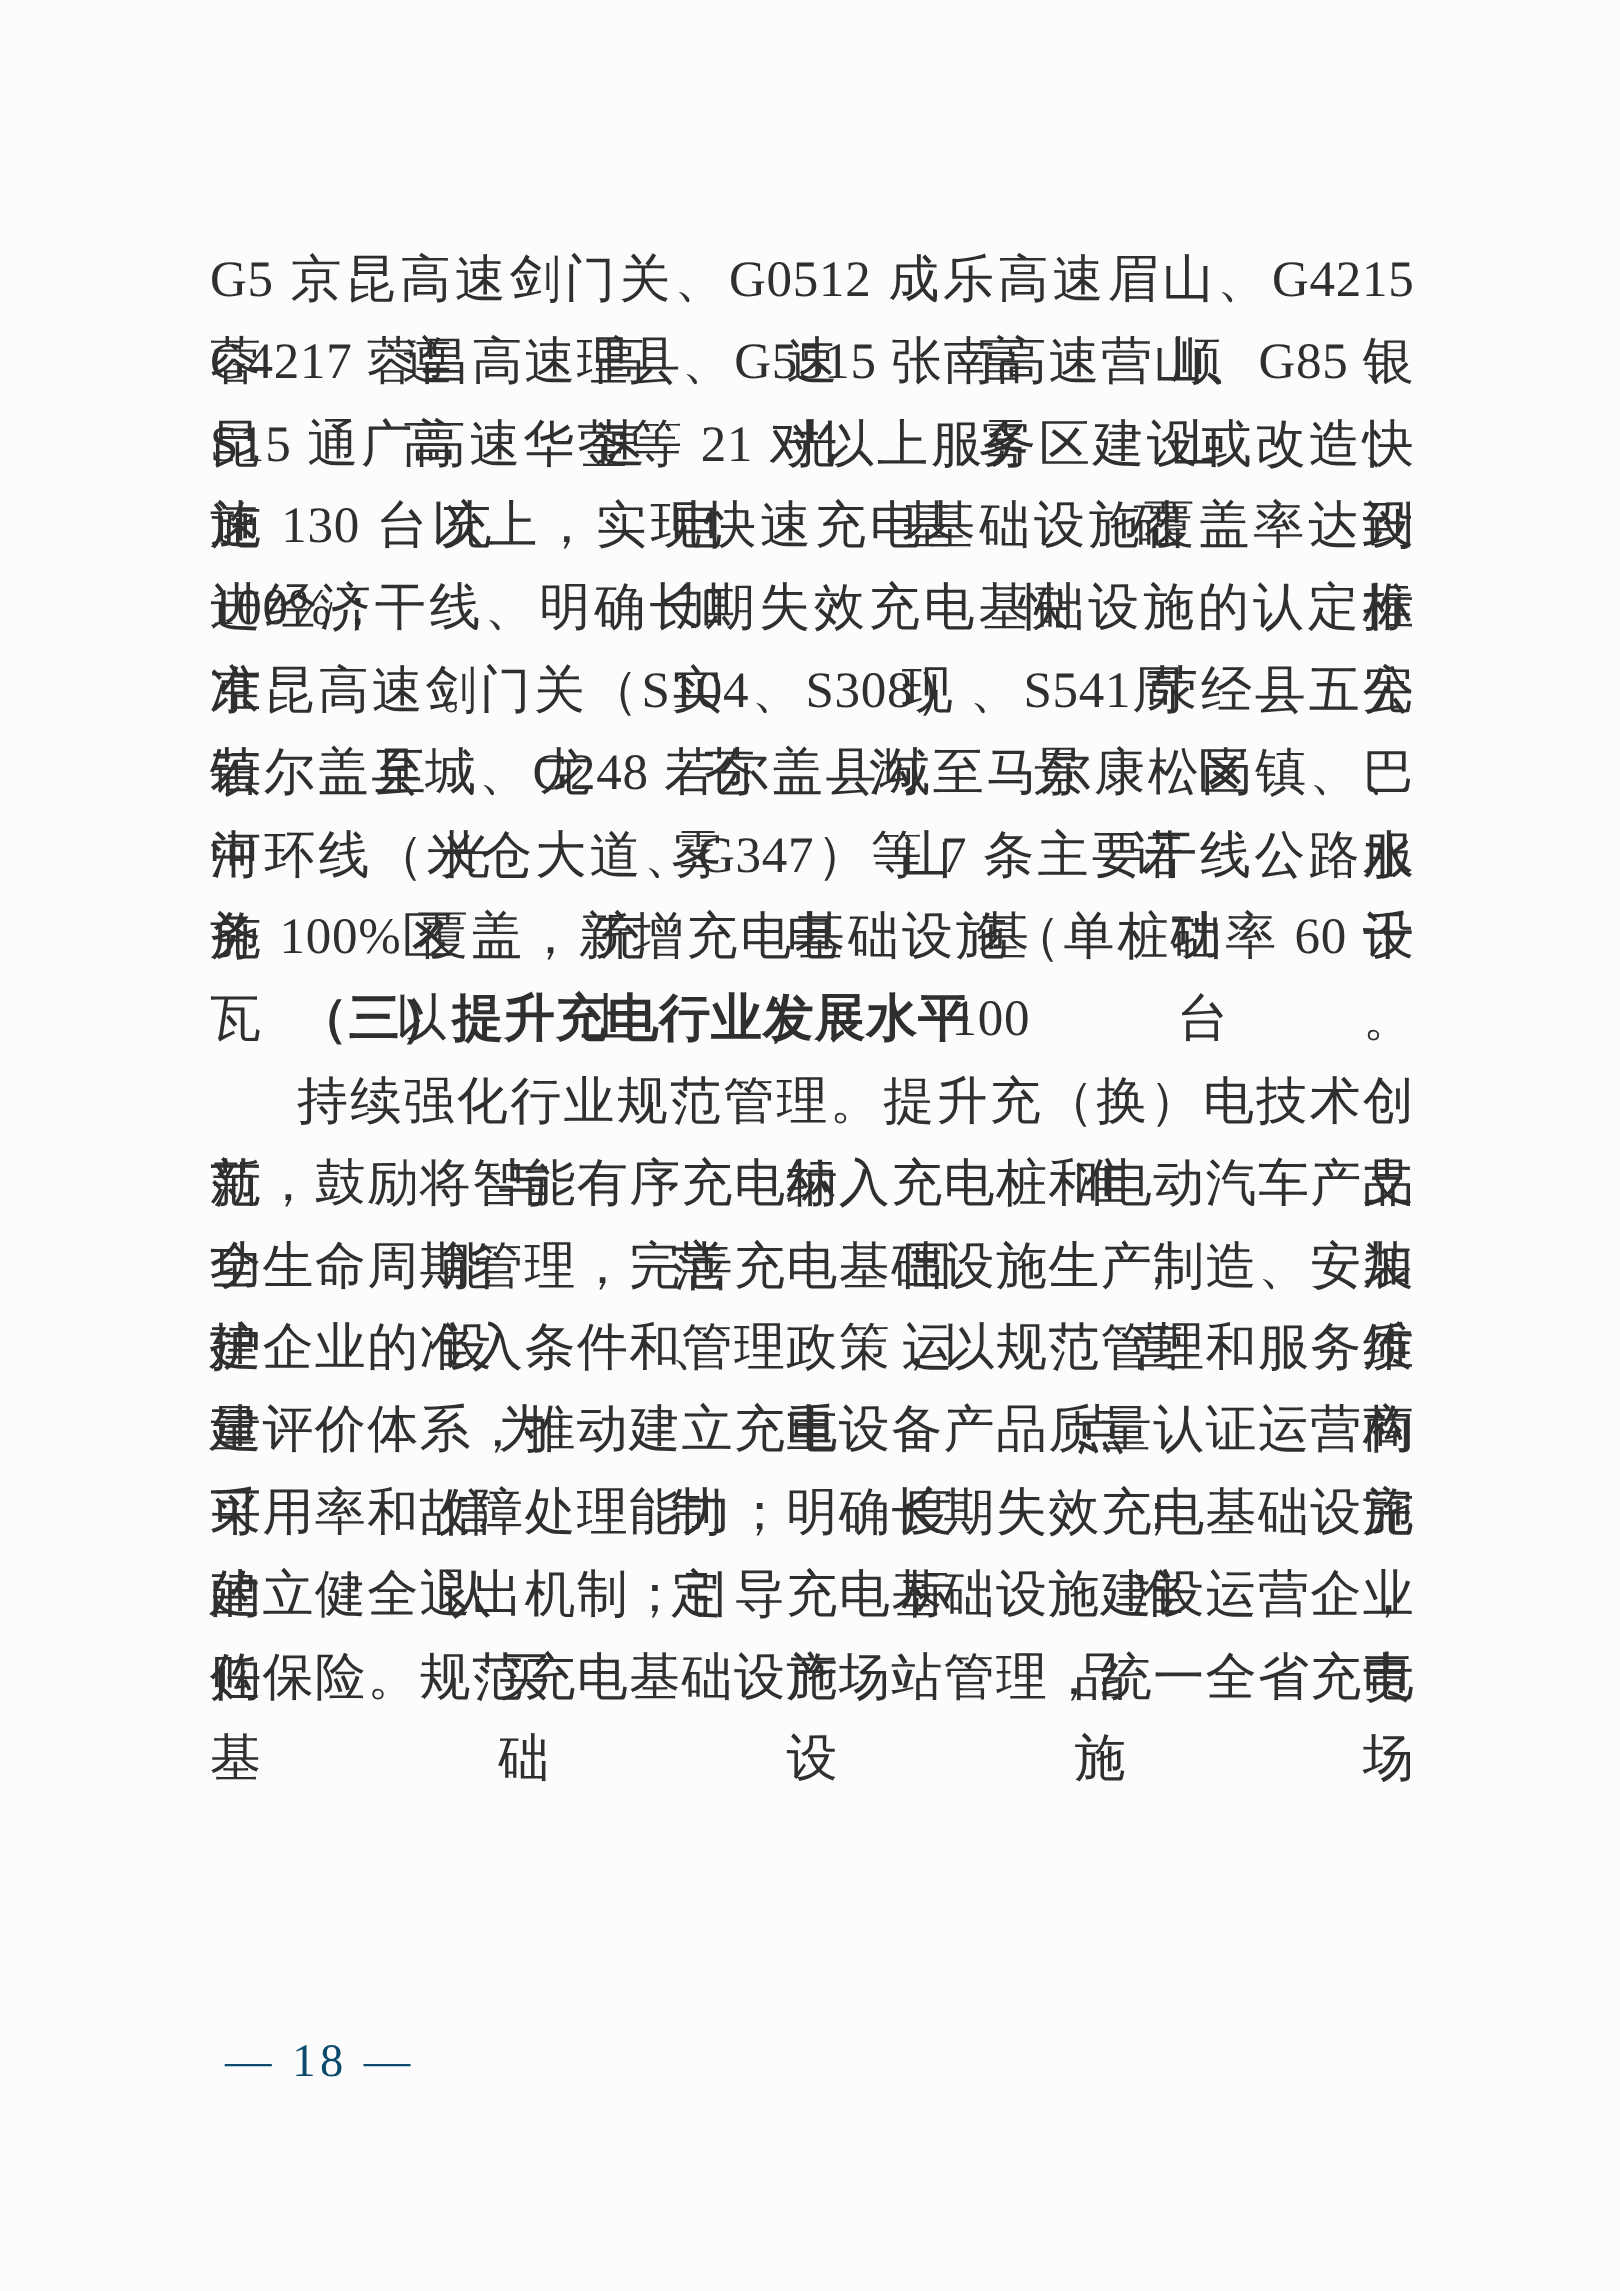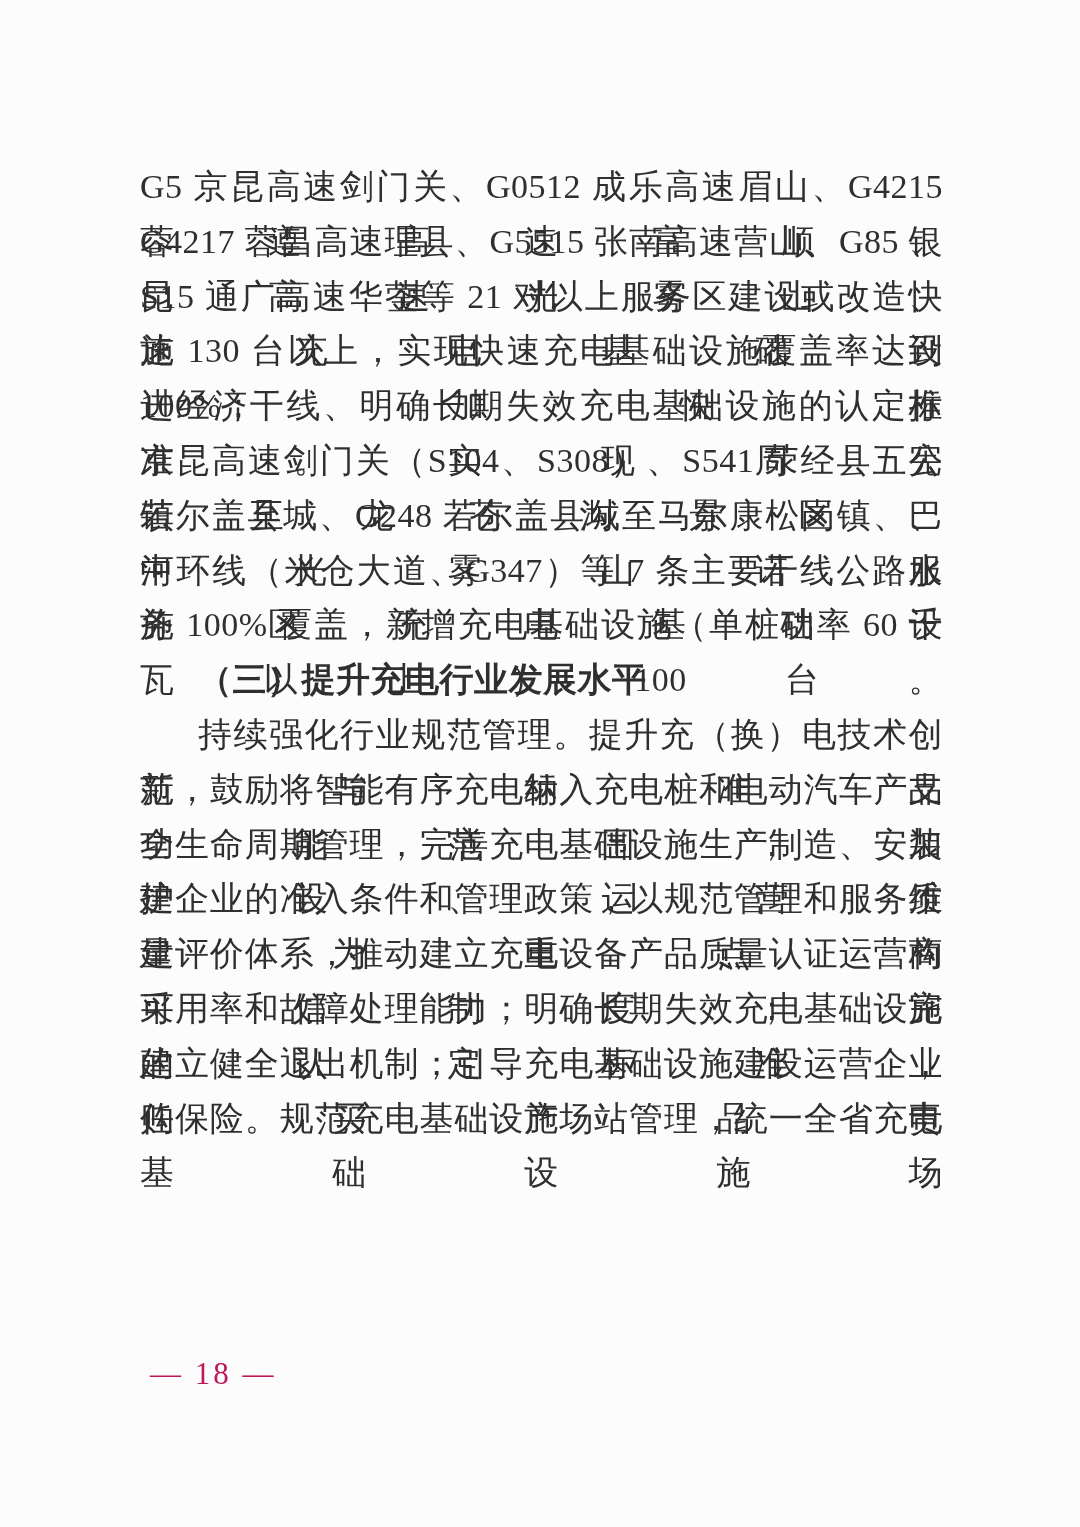--- a/index.html
+++ b/index.html
@@ -44,21 +44,21 @@
   }
   .line.indent {
     text-indent: 58px;
   }
   .page-number {
     position: absolute;
     left: 150px;
     top: 1356px;
     font-size: 31px;
     letter-spacing: 3px;
-    color: #be185d;
+    color: #0c4a6e;
   }
 </style>
 </head>
 <body>
 
 <div class="page" style="background: rgb(252, 252, 252); color: rgb(47, 47, 47);">
   <div class="doc-body">
       <div class="line">G5 京昆高速剑门关、G0512 成乐高速眉山、G4215 蓉遵高速富顺、</div>
       <div class="line">G4217 蓉昌高速理县、G5515 张南高速营山、G85 银昆高速光雾山、</div>
       <div class="line">S15 通广高速华蓥等 21 对以上服务区建设或改造快速充电基础设</div>

